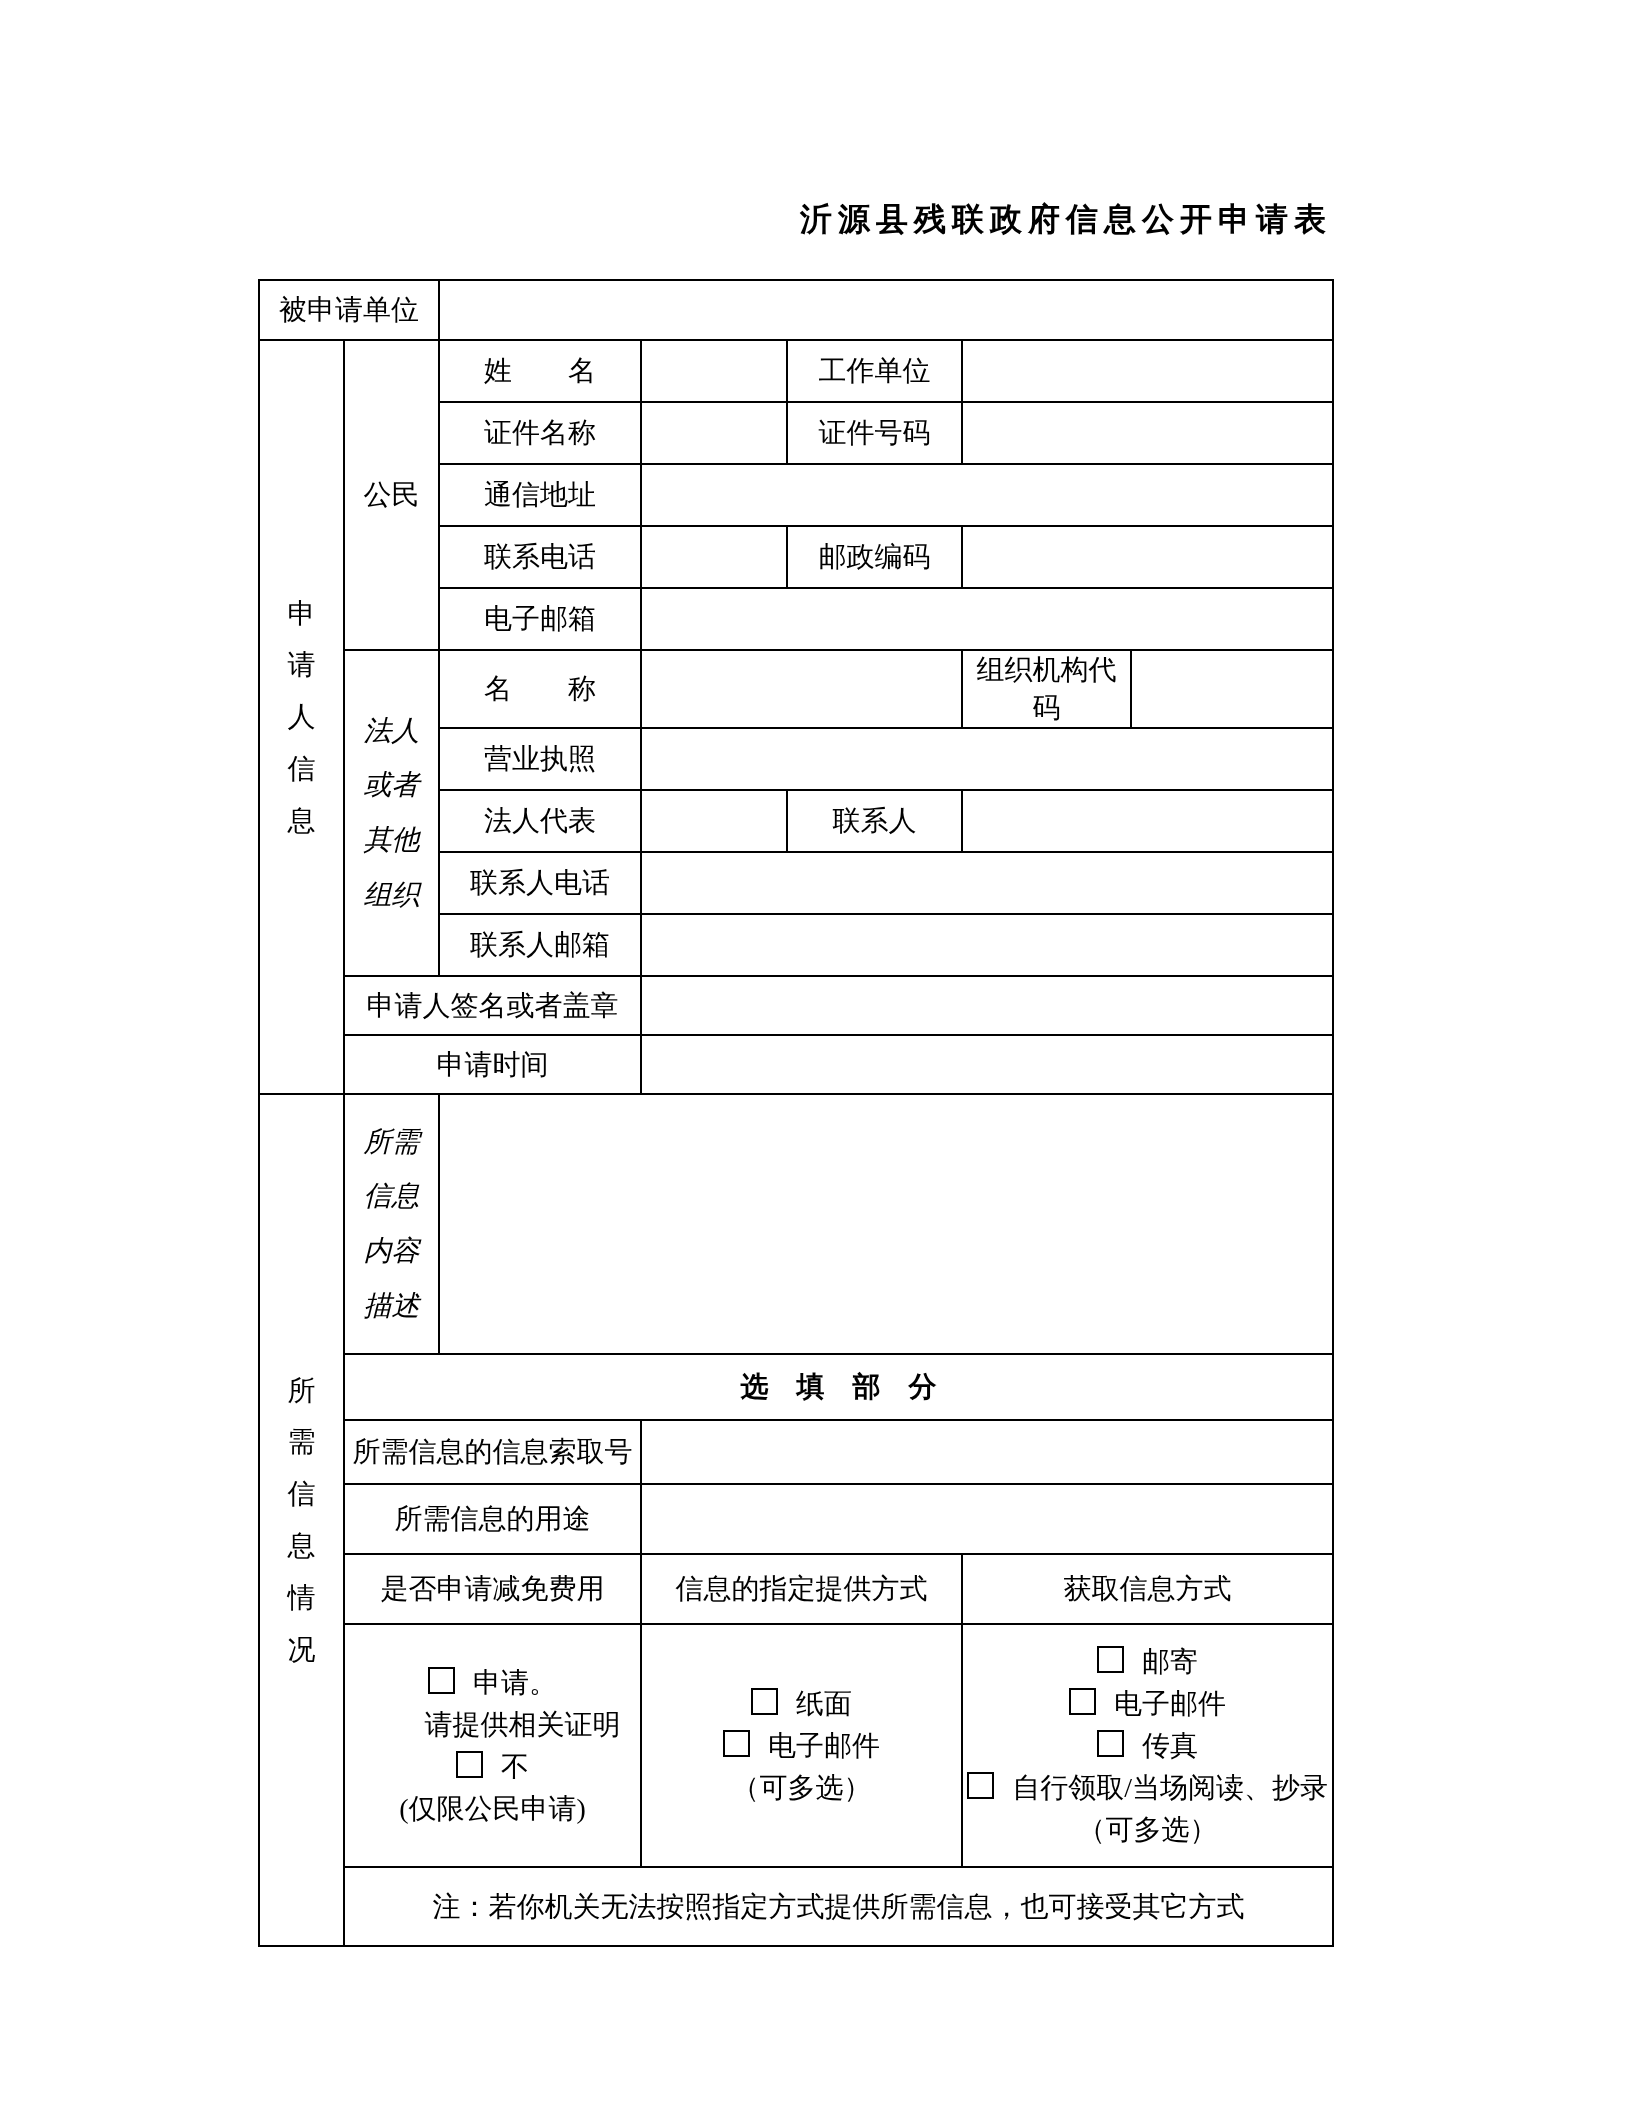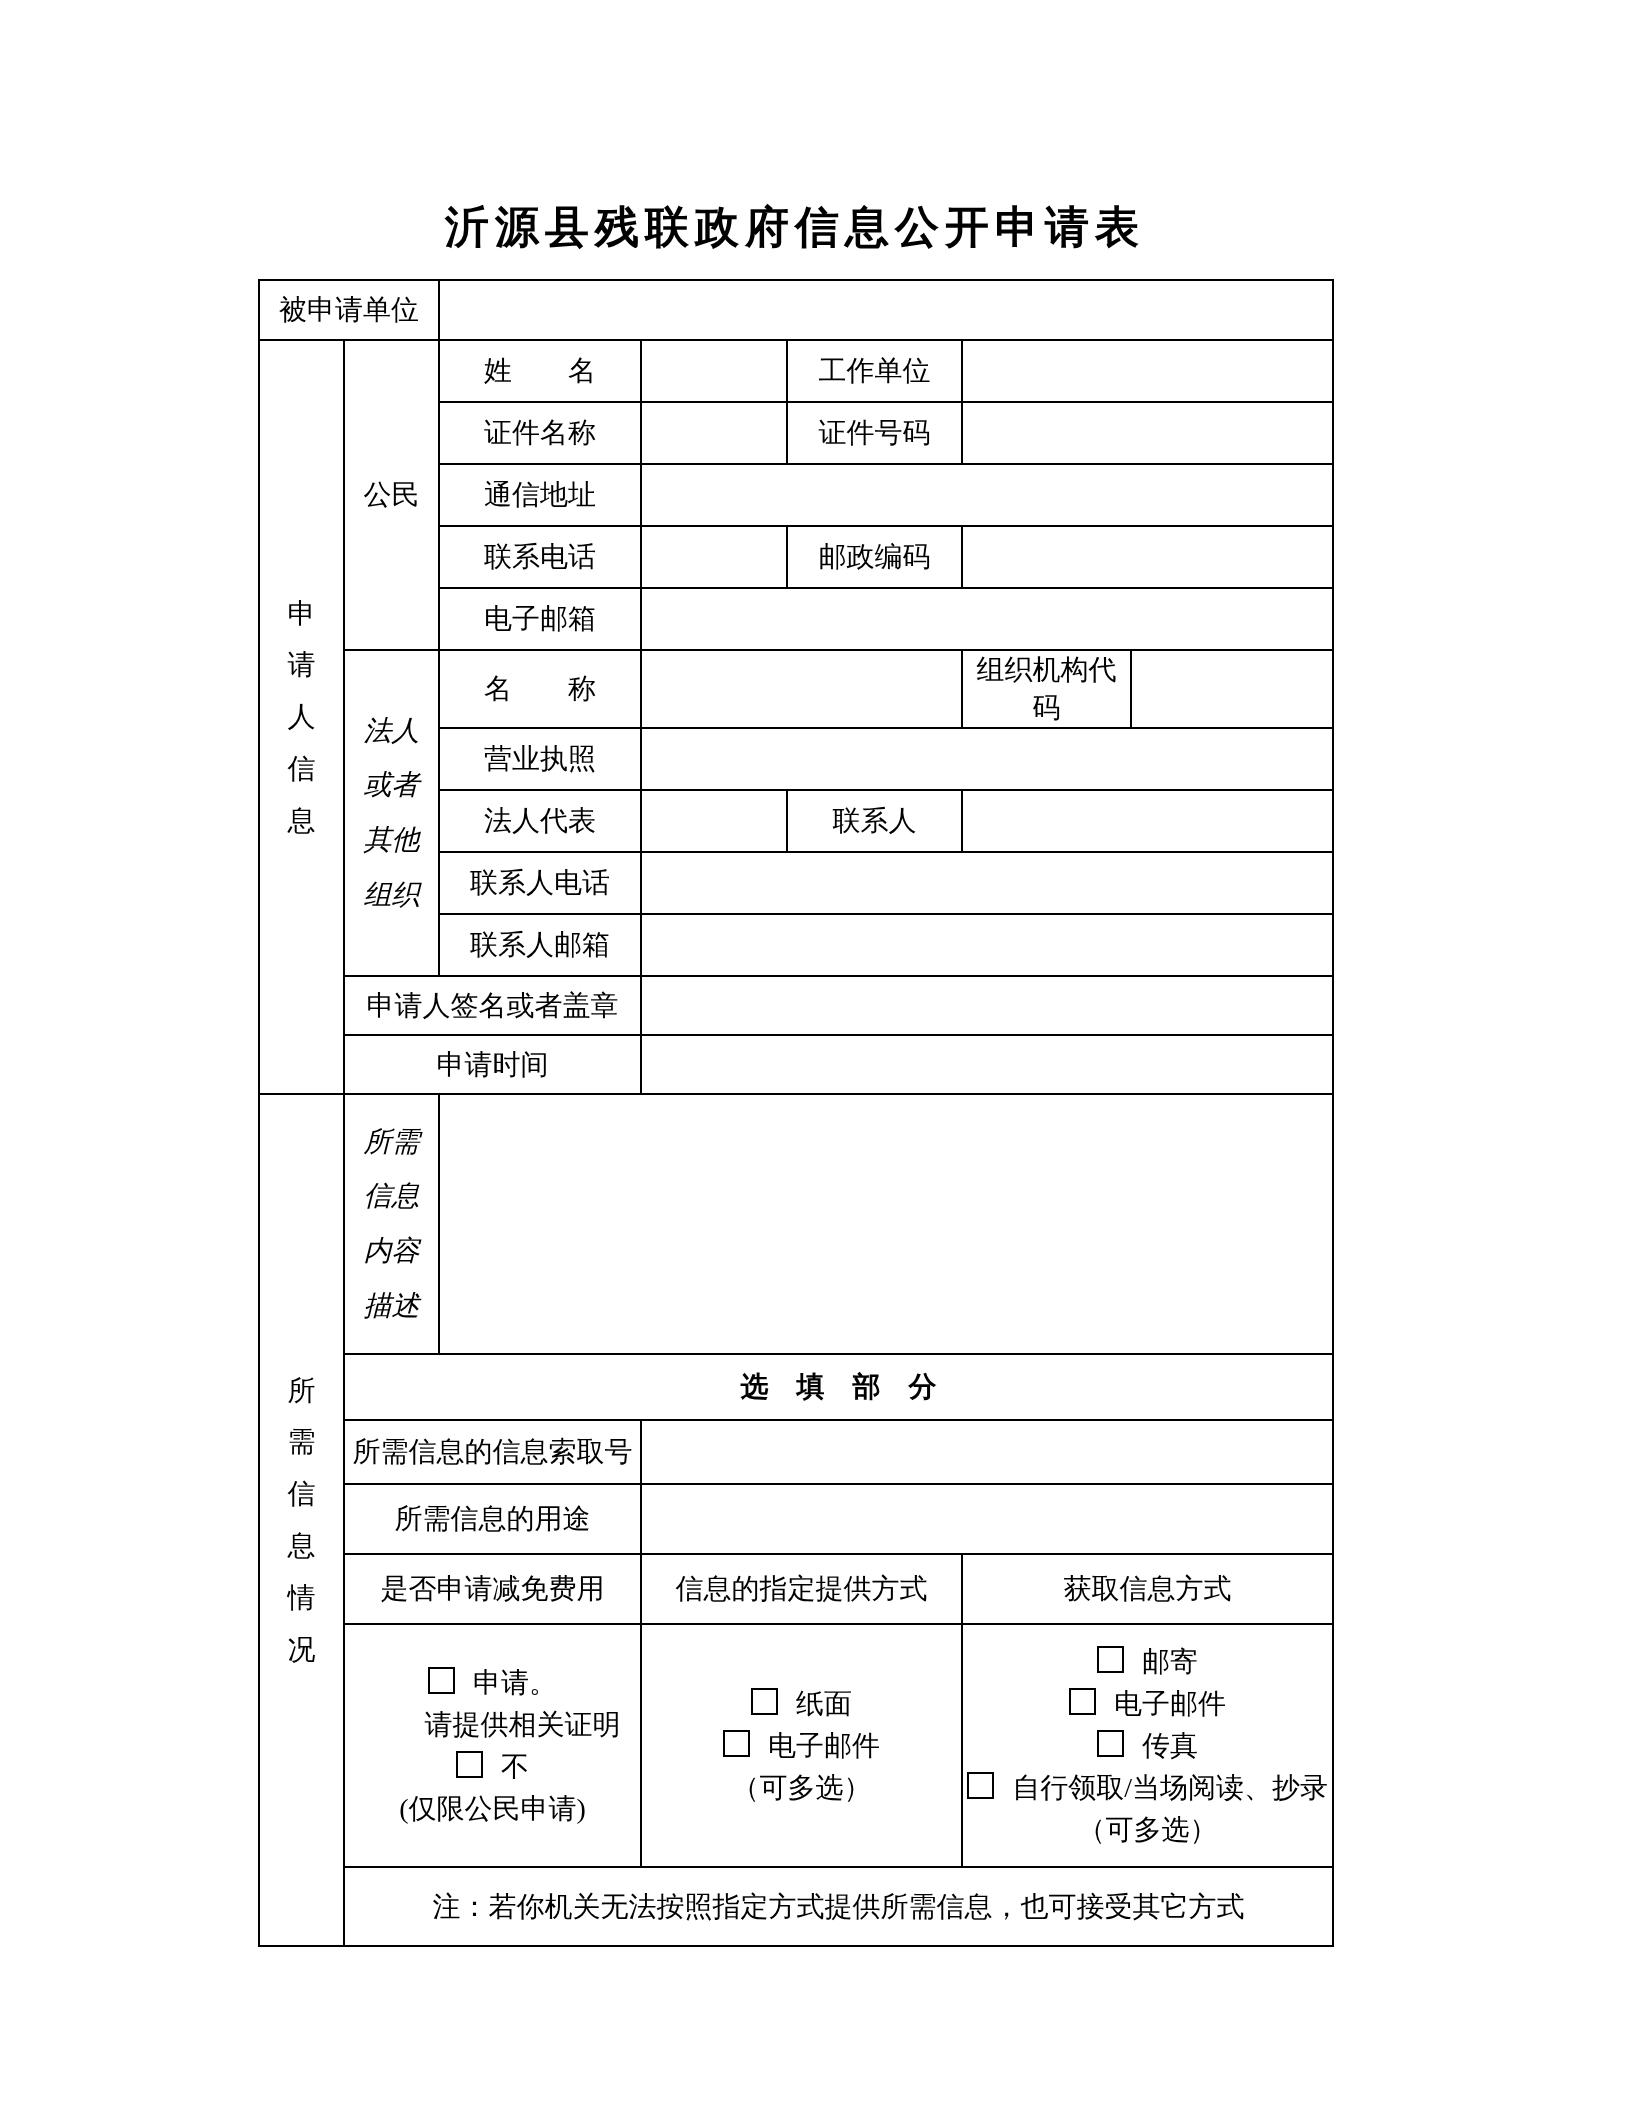--- a/index.html
+++ b/index.html
@@ -14,22 +14,22 @@
     background: #ffffff;
     color: #000000;
     font-family: "Liberation Serif", "DejaVu Serif", serif;
     overflow: hidden;
   }
   .doc-title {
     position: absolute;
     top: 198px;
     left: 258px;
     width: 1074px;
-    text-align: center;
-    font-size: 44px;
+    text-align: right;
+    font-size: 32px;
     font-weight: bold;
     letter-spacing: 6px;
     white-space: nowrap;
   }
   table.form {
     position: absolute;
     left: 258px;
     top: 279px;
     width: 1074px;
     border-collapse: collapse;

